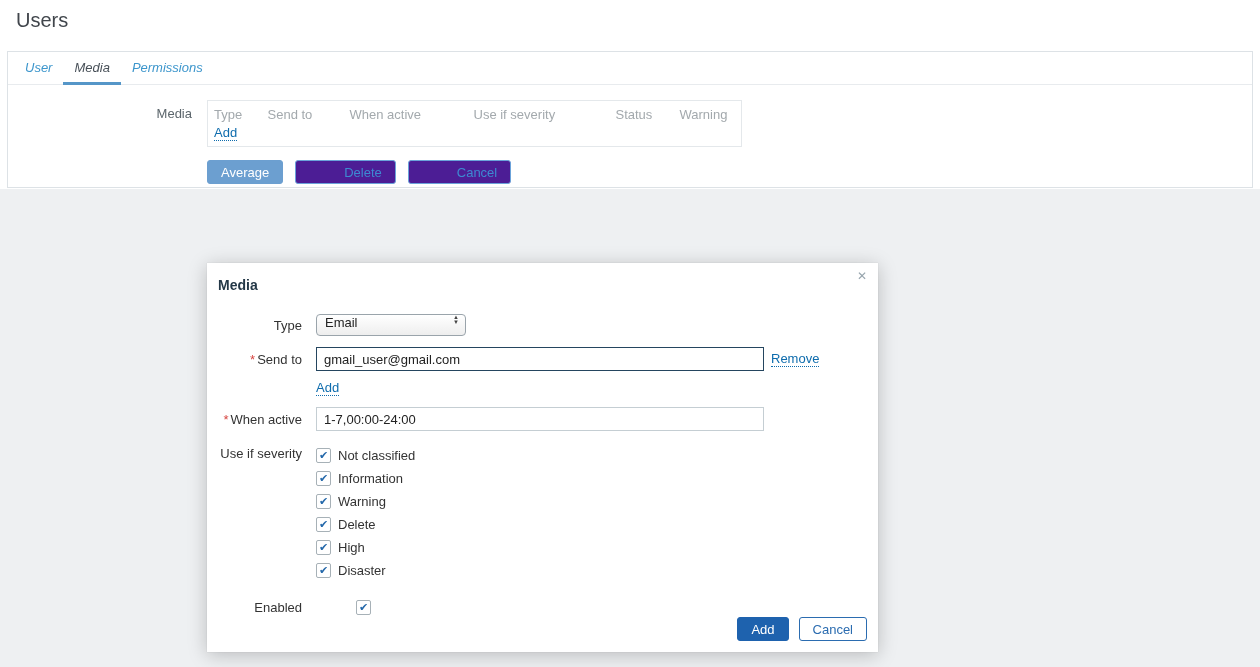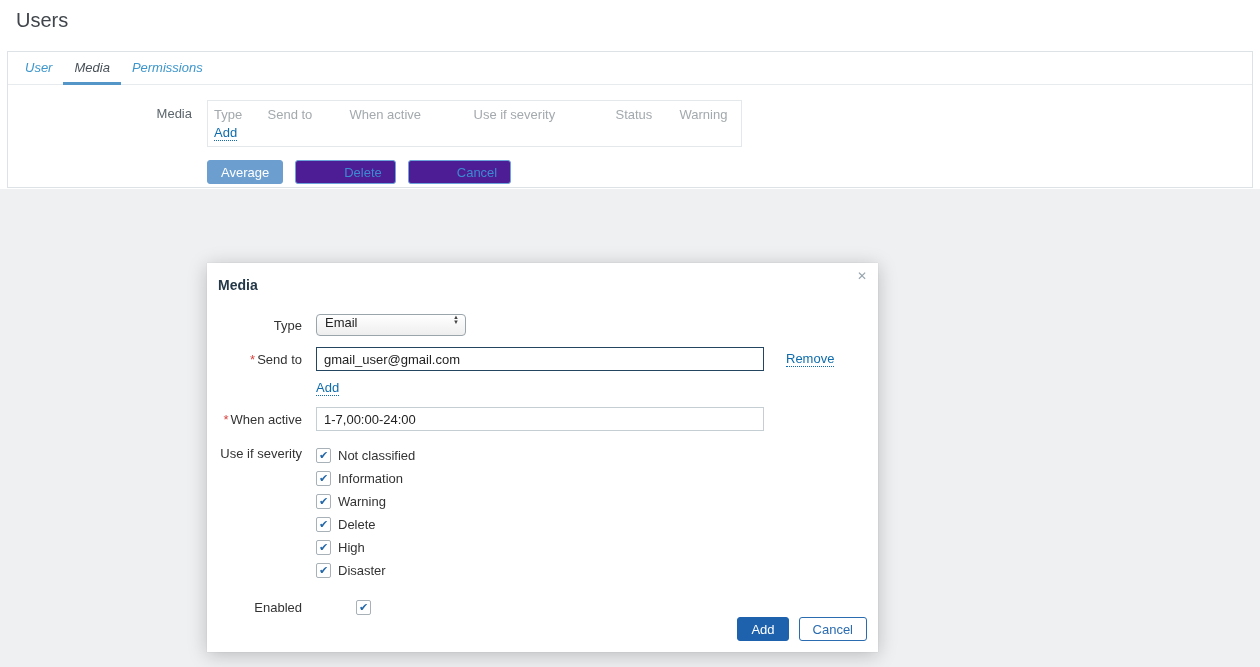--- a/index.html
+++ b/index.html
@@ -157,21 +157,21 @@
     height: 24px;
     width: 448px;
     border: 1px solid #c5ced3;
     padding: 0 7px;
     font-size: 13px;
     font-family: "Liberation Sans", "DejaVu Sans", sans-serif;
     color: #222;
     background: #fff;
   }
   .tinput.focused { border: 1px solid #24455f; }
-  .side-link { margin-left: 22px; }
+  .side-link { margin-left: 7px; }
   .row-addlink { margin-top: 9px; }
   .row-addlink .mlabel { visibility: hidden; }
   .row-whenactive { margin-top: 11px; }
   .row-severity { margin-top: 13px; align-items: flex-start; }
   .row-severity .mlabel { padding-top: 2px; }
   .sev-list { display: flex; flex-direction: column; }
   .cb-row { display: flex; align-items: center; height: 23px; }
   .checkbox {
     width: 15px;
     height: 15px;

